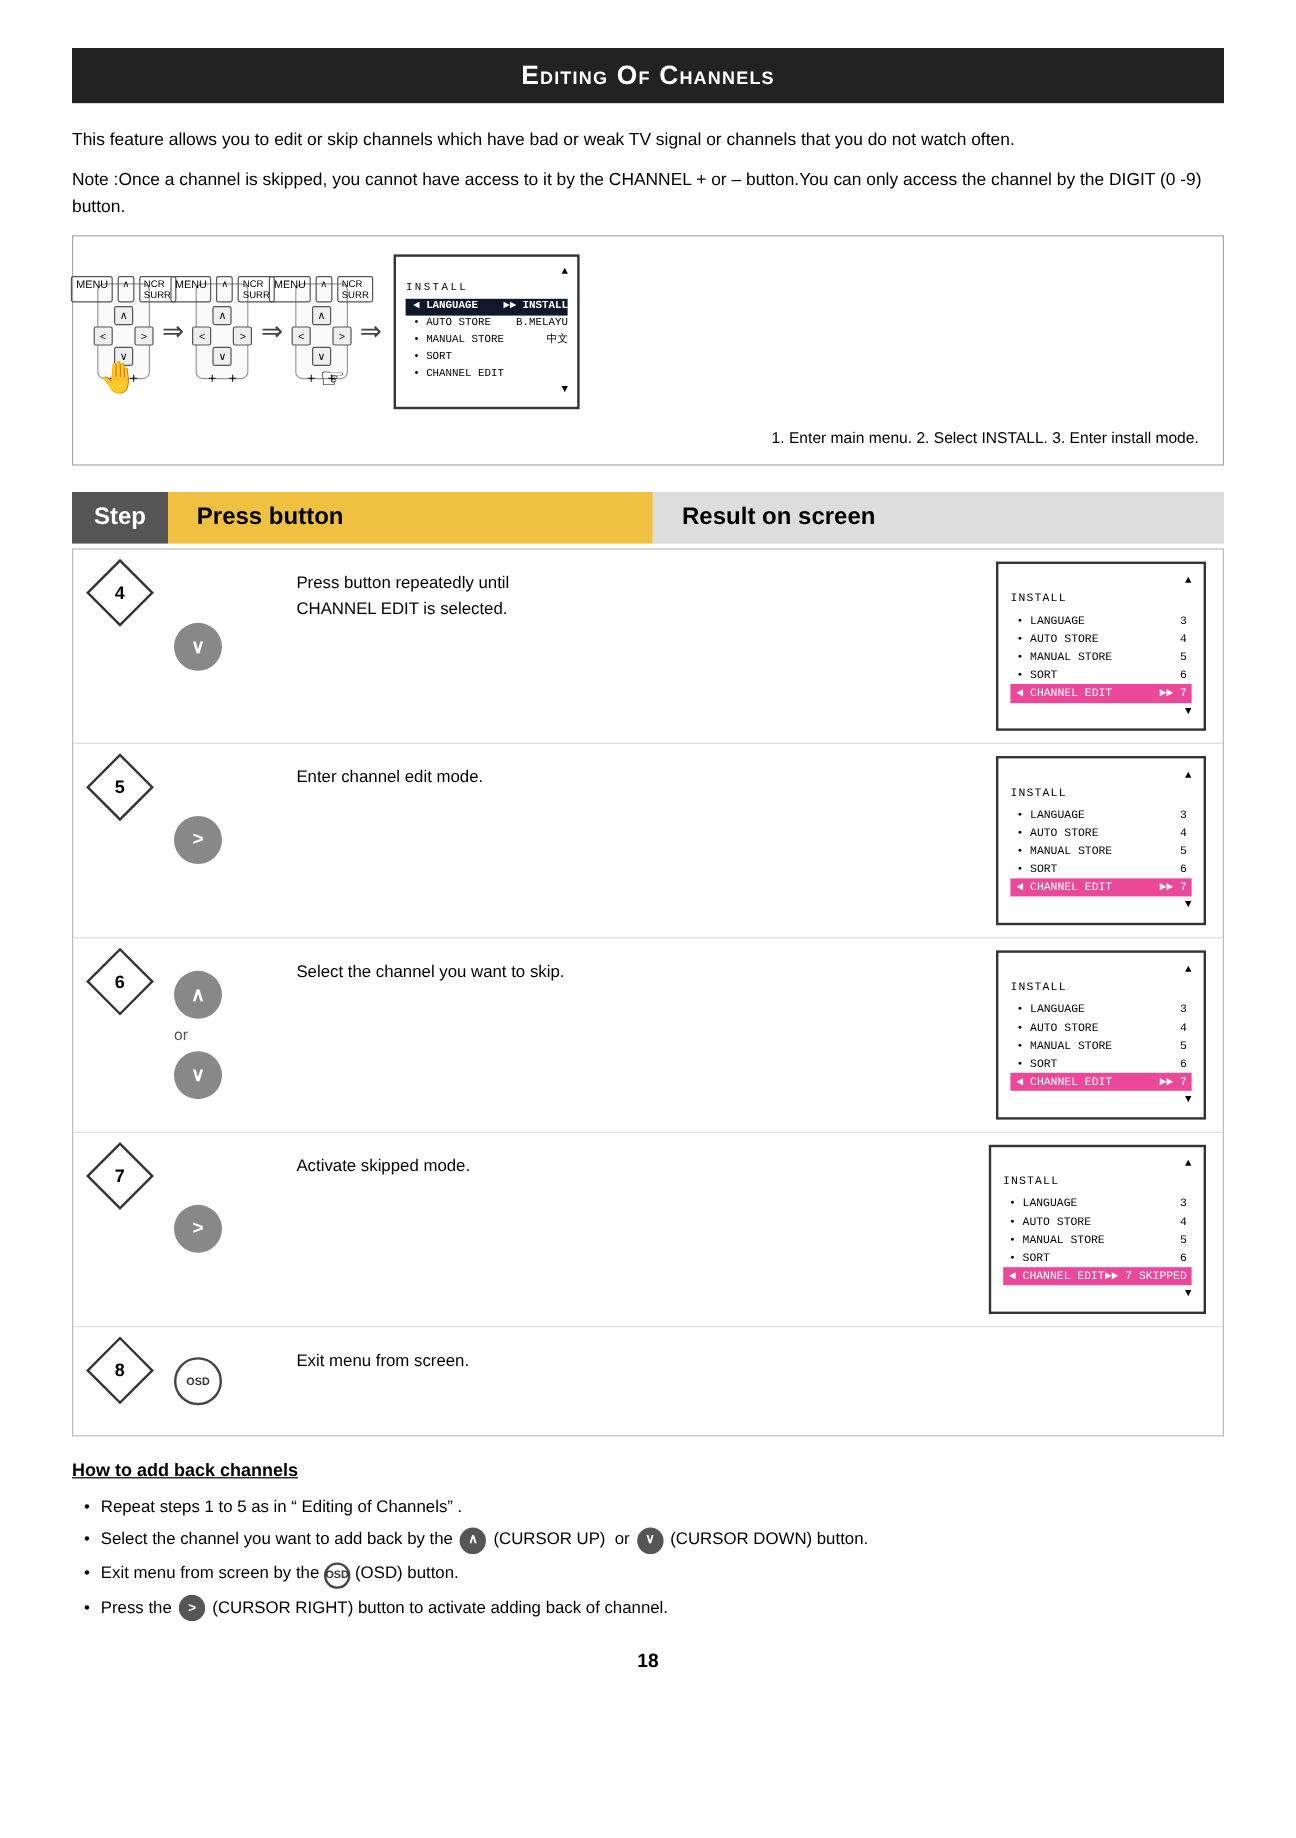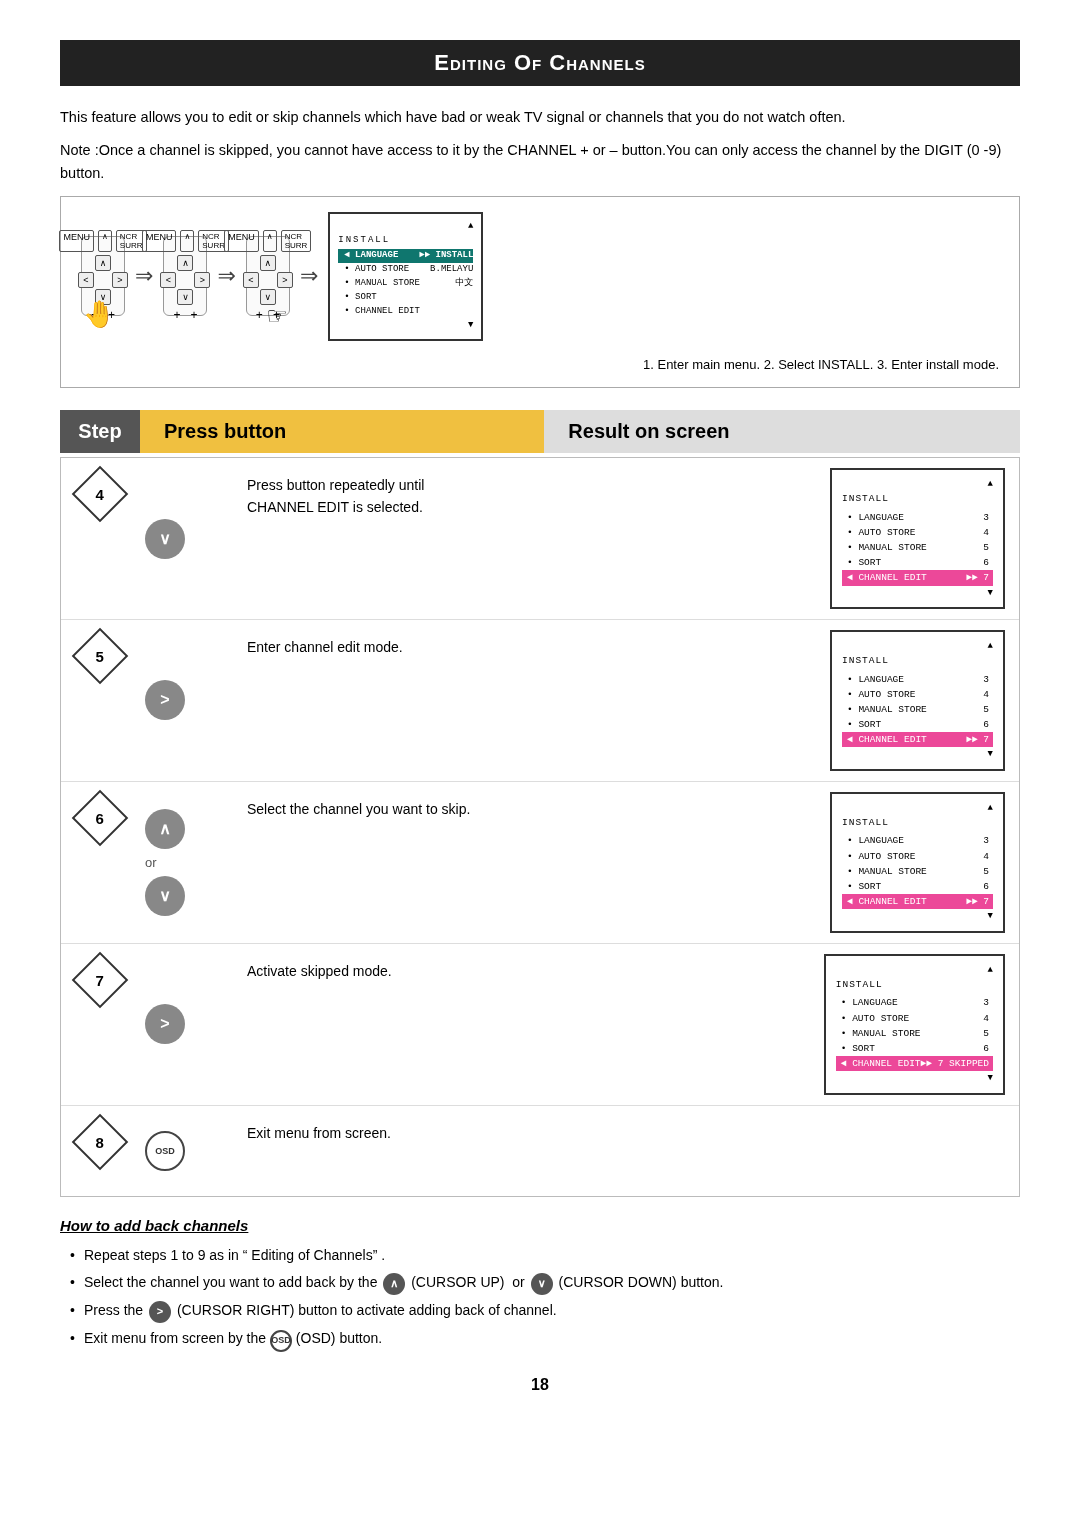--- a/index.html
+++ b/index.html
@@ -94,21 +94,21 @@
       font-size: 9px;
       font-family: 'Courier New', monospace;
       padding: 6px 8px;
       min-width: 155px;
       line-height: 1.55;
     }
     .tv-screen-small .menu-item {
       display: flex; justify-content: space-between;
     }
     .tv-screen-small .menu-item.selected {
-      background: #0f766e; color: #fff; font-weight: bold;
+      background: #0f172a; color: #fff; font-weight: bold;
     }
     .tv-screen-small .menu-item .label { padding-left: 6px; }
     .tv-screen-small .arrow-up { text-align: right; font-size: 9px; }
     .tv-screen-small .arrow-down { text-align: right; }
     .setup-steps-text {
       font-size: 13px;
       margin-top: 6px;
       text-align: right;
     }
 
@@ -247,21 +247,20 @@
 
     
     .add-back-section {
       margin-top: 10px;
     }
     .add-back-title {
       font-size: 15px;
       font-weight: bold;
       text-decoration: underline;
       margin-bottom: 10px;
-      font-style: italic;
     }
     .add-back-list {
       list-style: none;
       padding-left: 10px;
     }
     .add-back-list li {
       font-size: 14px;
       line-height: 1.7;
       padding-left: 14px;
       position: relative;
@@ -594,20 +593,20 @@
     </div>
     <div class="step-result-cell">
     </div>
   </div>
 
 </div>
 
 <div class="add-back-section">
   <div class="add-back-title">How to add back channels</div>
   <ul class="add-back-list">
-    <li>Repeat steps 1 to 9 as in “ Editing of Channels” .</li>
+    <li>Repeat steps 1 to 5 as in “ Editing of Channels” .</li>
     <li>Select the channel you want to add back by the <span class="inline-btn">∧</span> (CURSOR UP)&nbsp; or <span class="inline-btn">∨</span> (CURSOR DOWN) button.</li>
+    <li>Exit menu from screen by the <span class="osd-btn" style="display:inline-flex;width:22px;height:22px;font-size:9px;">OSD</span> (OSD) button.</li>
     <li>Press the <span class="inline-btn">&gt;</span> (CURSOR RIGHT) button to activate adding back of channel.</li>
-    <li>Exit menu from screen by the <span class="osd-btn" style="display:inline-flex;width:22px;height:22px;font-size:9px;">OSD</span> (OSD) button.</li>
   </ul>
 </div>
 
 <div class="page-number">18</div>
 
 </body></html>

